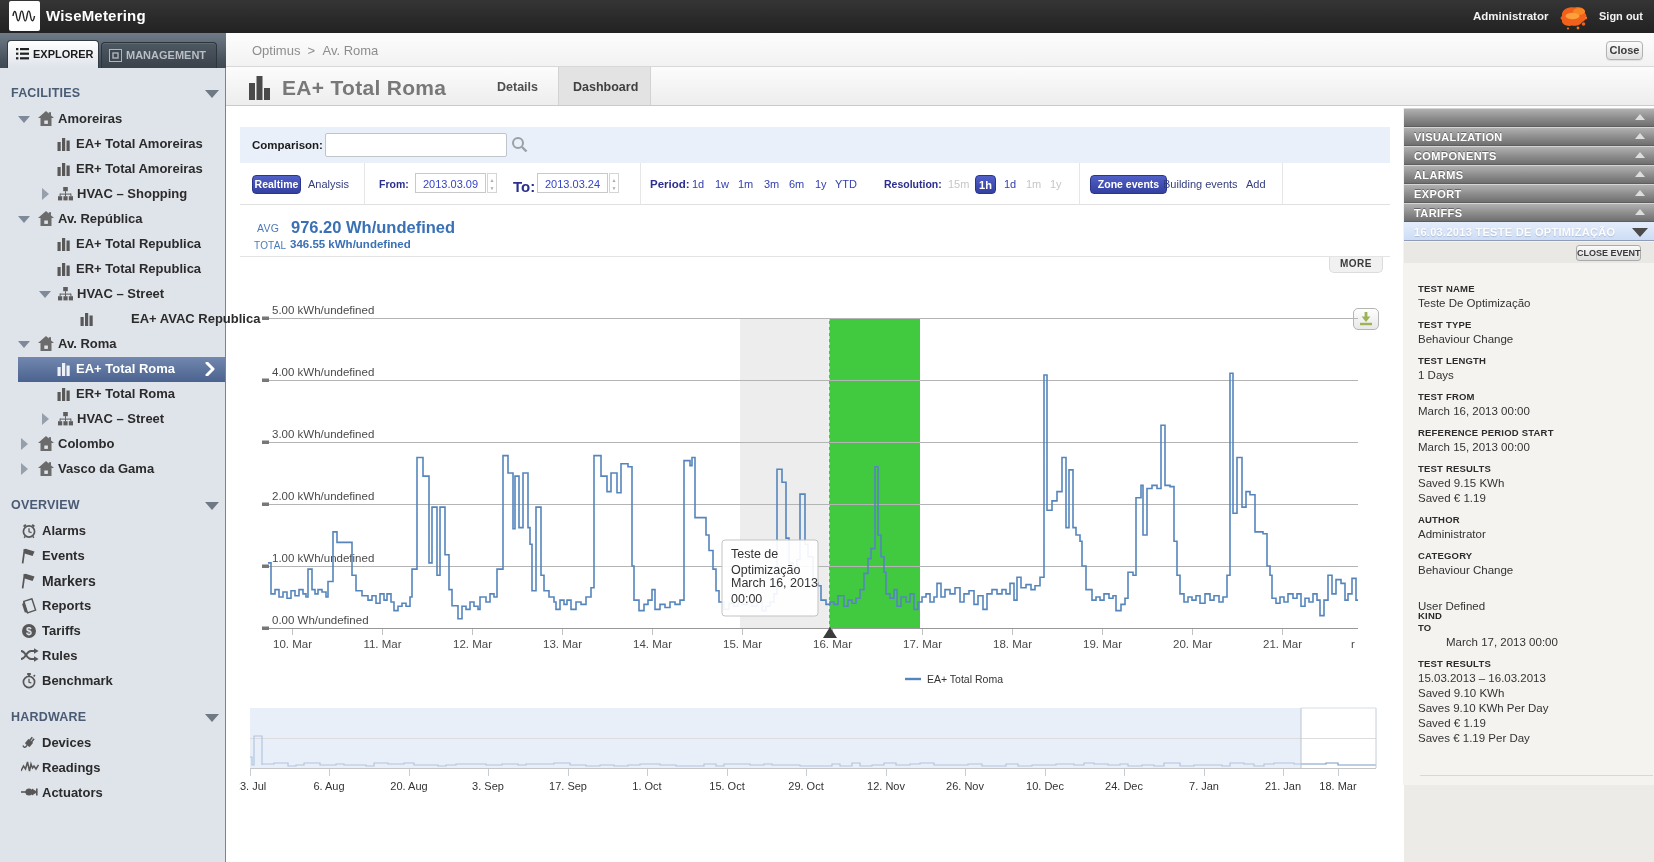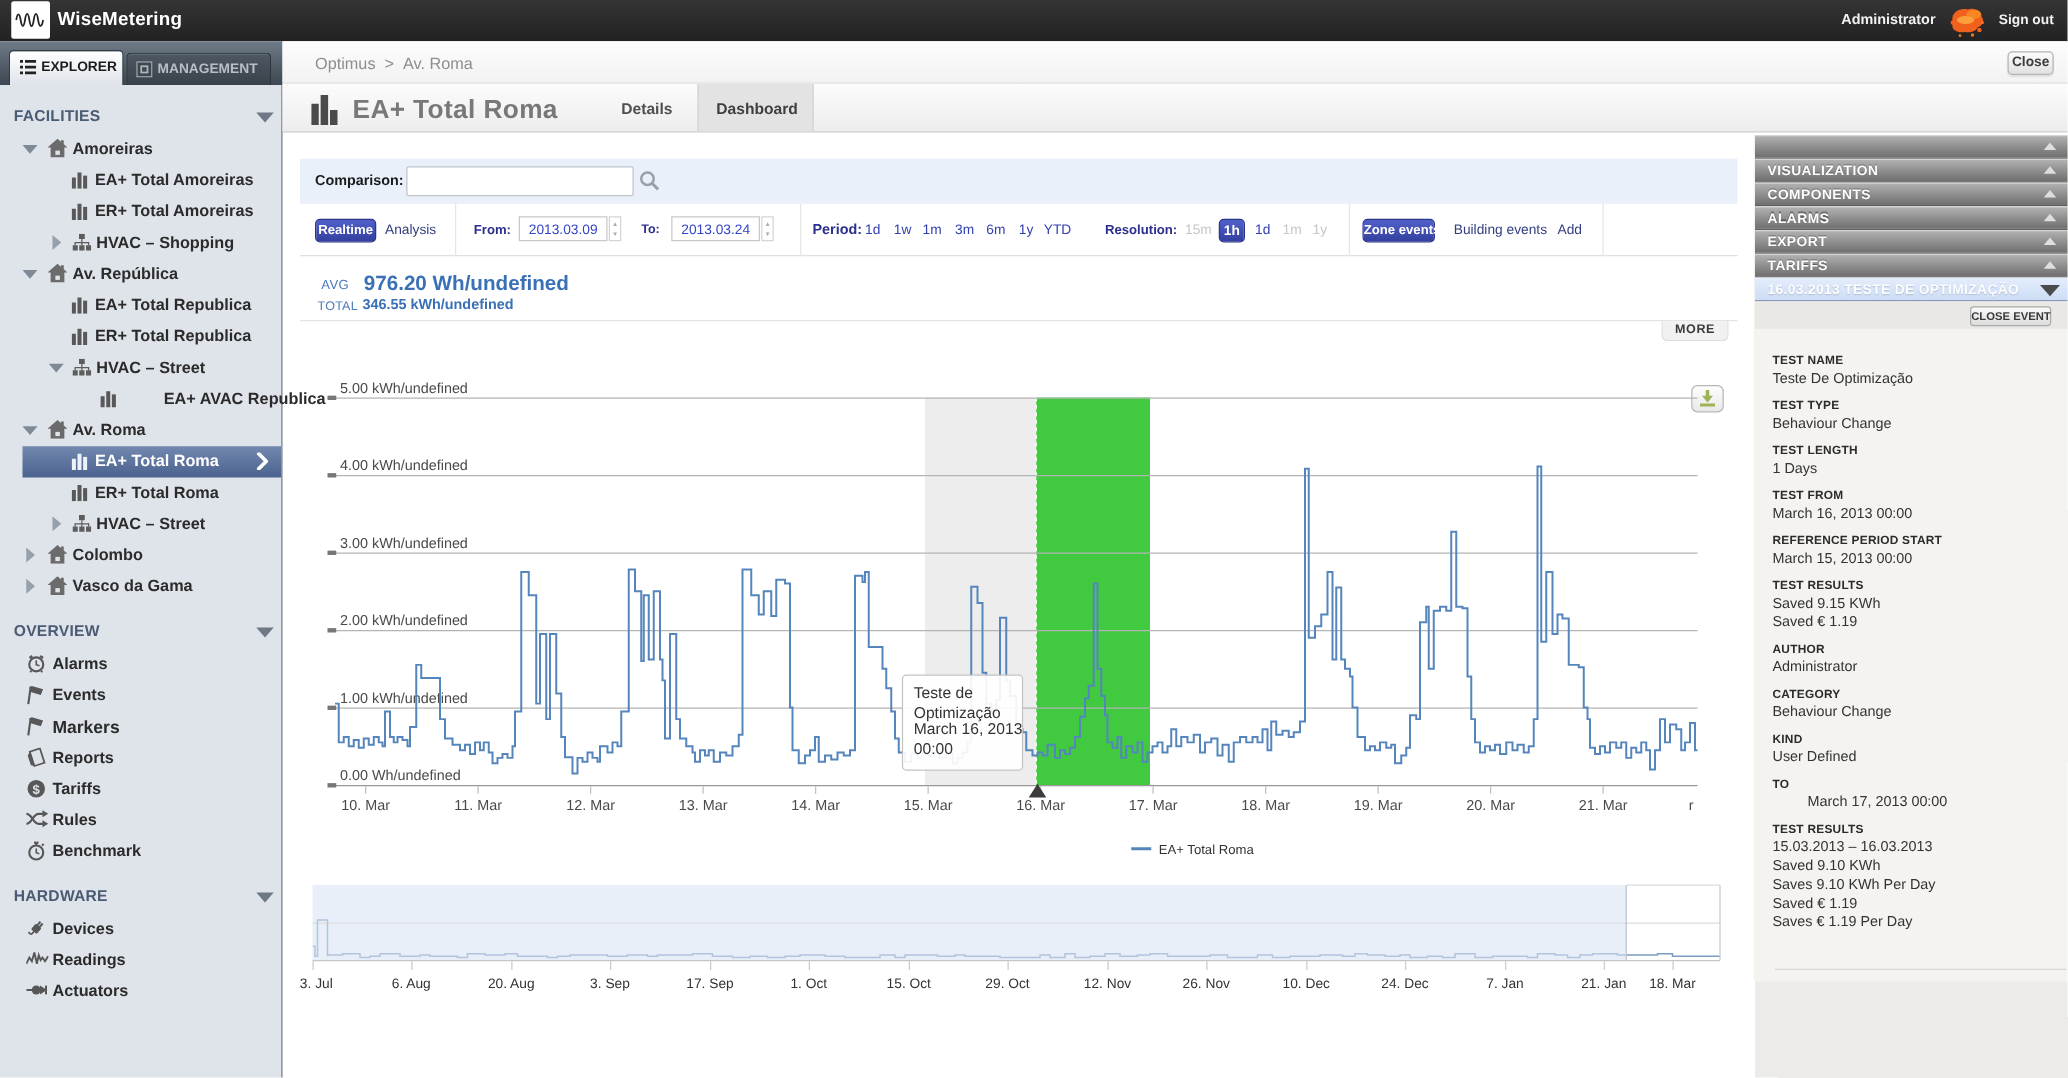--- a/index.html
+++ b/index.html
@@ -308,21 +308,21 @@
 <div class="abs" style="left:1418px;top:405px;font-size:11.5px;color:#333;white-space:nowrap;">March 16, 2013 00:00</div>
 <div class="abs b" style="left:1418px;top:427px;font-size:9.5px;color:#2b2b2b;letter-spacing:0.2px;white-space:nowrap;">REFERENCE PERIOD START</div>
 <div class="abs" style="left:1418px;top:441px;font-size:11.5px;color:#333;white-space:nowrap;">March 15, 2013 00:00</div>
 <div class="abs b" style="left:1418px;top:463px;font-size:9.5px;color:#2b2b2b;letter-spacing:0.2px;white-space:nowrap;">TEST RESULTS</div>
 <div class="abs" style="left:1418px;top:477px;font-size:11.5px;color:#333;white-space:nowrap;">Saved 9.15 KWh</div>
 <div class="abs" style="left:1418px;top:492px;font-size:11.5px;color:#333;white-space:nowrap;">Saved € 1.19</div>
 <div class="abs b" style="left:1418px;top:514px;font-size:9.5px;color:#2b2b2b;letter-spacing:0.2px;white-space:nowrap;">AUTHOR</div>
 <div class="abs" style="left:1418px;top:528px;font-size:11.5px;color:#333;white-space:nowrap;">Administrator</div>
 <div class="abs b" style="left:1418px;top:550px;font-size:9.5px;color:#2b2b2b;letter-spacing:0.2px;white-space:nowrap;">CATEGORY</div>
 <div class="abs" style="left:1418px;top:564px;font-size:11.5px;color:#333;white-space:nowrap;">Behaviour Change</div>
-<div class="abs b" style="left:1418px;top:586px;font-size:9.5px;color:#2b2b2b;letter-spacing:0.2px;white-space:nowrap;">KIND</div>
+<div class="abs b" style="left:1418px;top:610px;font-size:9.5px;color:#2b2b2b;letter-spacing:0.2px;white-space:nowrap;">KIND</div>
 <div class="abs" style="left:1418px;top:600px;font-size:11.5px;color:#333;white-space:nowrap;">User Defined</div>
 <div class="abs b" style="left:1418px;top:622px;font-size:9.5px;color:#2b2b2b;letter-spacing:0.2px;white-space:nowrap;">TO</div>
 <div class="abs" style="left:1418px;top:636px;font-size:11.5px;color:#333;white-space:nowrap;margin-left:28px;">March 17, 2013 00:00</div>
 <div class="abs b" style="left:1418px;top:658px;font-size:9.5px;color:#2b2b2b;letter-spacing:0.2px;white-space:nowrap;">TEST RESULTS</div>
 <div class="abs" style="left:1418px;top:672px;font-size:11.5px;color:#333;white-space:nowrap;">15.03.2013 – 16.03.2013</div>
 <div class="abs" style="left:1418px;top:687px;font-size:11.5px;color:#333;white-space:nowrap;">Saved 9.10 KWh</div>
 <div class="abs" style="left:1418px;top:702px;font-size:11.5px;color:#333;white-space:nowrap;">Saves 9.10 KWh Per Day</div>
 <div class="abs" style="left:1418px;top:717px;font-size:11.5px;color:#333;white-space:nowrap;">Saved € 1.19</div>
 <div class="abs" style="left:1418px;top:732px;font-size:11.5px;color:#333;white-space:nowrap;">Saves € 1.19 Per Day</div>
 <div class="abs" style="left:1420px;top:775px;width:233px;height:1px;background:#d9d8d5;"></div>
@@ -338,39 +338,39 @@
 <div class="abs" style="left:364px;top:163px;width:1px;height:42px;background:#e6e6e6;"></div>
 <div class="abs" style="left:640px;top:163px;width:1px;height:42px;background:#e6e6e6;"></div>
 <div class="abs" style="left:1079px;top:163px;width:1px;height:42px;background:#e6e6e6;"></div>
 <div class="abs" style="left:1282px;top:163px;width:1px;height:42px;background:#e6e6e6;"></div>
 <div class="abs b" style="left:252px;top:175px;width:49px;height:19px;background:linear-gradient(#5160c8,#33409f);border:1px solid #2a358c;border-radius:4px;font-size:10.5px;color:#fff;text-align:center;line-height:17px;white-space:nowrap;">Realtime</div>
 <div class="abs" style="left:308px;top:178px;font-size:11px;color:#333e7e;">Analysis</div>
 <div class="abs b" style="left:379px;top:178px;font-size:10.5px;color:#2b2f8e;">From:</div>
 <div class="abs" style="left:415px;top:173px;width:71px;height:20px;background:#fff;border:1px solid #c9c9c9;"></div>
 <div class="abs" style="left:423px;top:178px;font-size:11px;color:#3544c8;">2013.03.09</div>
 <div class="abs" style="left:487px;top:173px;width:10px;height:20px;background:#fff;border:1px solid #d5d5d5;font-size:5px;color:#aaa;text-align:center;line-height:8px;padding-top:2px;">▲<br>▼</div>
-<div class="abs b" style="left:513px;top:178px;font-size:10px;color:#2b2f8e;">To:</div>
+<div class="abs b" style="left:513px;top:178px;font-size:15px;color:#2b2f8e;">To:</div>
 <div class="abs" style="left:537px;top:173px;width:71px;height:20px;background:#fff;border:1px solid #c9c9c9;"></div>
 <div class="abs" style="left:545px;top:178px;font-size:11px;color:#3544c8;">2013.03.24</div>
 <div class="abs" style="left:609px;top:173px;width:10px;height:20px;background:#fff;border:1px solid #d5d5d5;font-size:5px;color:#aaa;text-align:center;line-height:8px;padding-top:2px;">▲<br>▼</div>
 <div class="abs b" style="left:650px;top:178px;font-size:11.5px;color:#2b2f8e;">Period:</div>
 <div class="abs" style="left:692px;top:178px;font-size:11px;color:#3340b0;">1d</div>
 <div class="abs" style="left:715px;top:178px;font-size:11px;color:#3340b0;">1w</div>
 <div class="abs" style="left:738px;top:178px;font-size:11px;color:#3340b0;">1m</div>
 <div class="abs" style="left:764px;top:178px;font-size:11px;color:#3340b0;">3m</div>
 <div class="abs" style="left:789px;top:178px;font-size:11px;color:#3340b0;">6m</div>
 <div class="abs" style="left:815px;top:178px;font-size:11px;color:#3340b0;">1y</div>
 <div class="abs" style="left:835px;top:178px;font-size:11px;color:#3340b0;">YTD</div>
 <div class="abs b" style="left:884px;top:178px;font-size:10.5px;color:#2b2f8e;">Resolution:</div>
 <div class="abs" style="left:948px;top:178px;font-size:11px;color:#c6c6c6;">15m</div>
 <div class="abs b" style="left:975px;top:175px;width:21px;height:19px;background:linear-gradient(#5160c8,#33409f);border:1px solid #2a358c;border-radius:4px;font-size:11px;color:#fff;text-align:center;line-height:18px;">1h</div>
 <div class="abs" style="left:1004px;top:178px;font-size:11px;color:#3340b0;">1d</div>
 <div class="abs" style="left:1026px;top:178px;font-size:11px;color:#c6c6c6;">1m</div>
 <div class="abs" style="left:1050px;top:178px;font-size:11px;color:#c6c6c6;">1y</div>
-<div class="abs b" style="left:1090px;top:175px;width:58px;height:19px;background:linear-gradient(#5160c8,#33409f);border:1px solid #2a358c;border-radius:4px;font-size:10.5px;color:#fff;text-align:center;line-height:17px;white-space:nowrap;">Zone events</div>
+<div class="abs b" style="left:1090px;top:175px;width:77px;height:19px;background:linear-gradient(#5160c8,#33409f);border:1px solid #2a358c;border-radius:4px;font-size:10.5px;color:#fff;text-align:center;line-height:17px;white-space:nowrap;">Zone events</div>
 <div class="abs" style="left:1163px;top:178px;font-size:11px;color:#333e7e;">Building events</div>
 <div class="abs" style="left:1246px;top:178px;font-size:11px;color:#333e7e;">Add</div>
 <div class="abs" style="left:257px;top:222px;font-size:10.5px;color:#4a7ab8;letter-spacing:0.3px;">AVG</div>
 <div class="abs b" style="left:291px;top:218px;font-size:16.5px;color:#3a70b5;">976.20 Wh/undefined</div>
 <div class="abs" style="left:254px;top:240px;font-size:10px;color:#4a7ab8;letter-spacing:0.2px;">TOTAL</div>
 <div class="abs b" style="left:290px;top:238px;font-size:11.5px;color:#3a70b5;">346.55 kWh/undefined</div>
 <div class="abs" style="left:240px;top:256px;width:1150px;height:1px;background:#e4e4e4;"></div>
 <div class="abs b" style="left:1329px;top:257px;width:54px;height:16px;background:#f1f1f1;border:1px solid #dcdcdc;border-top:none;border-radius:0 0 5px 5px;font-size:10px;color:#3a3a3a;text-align:center;line-height:14px;letter-spacing:0.5px;">MORE</div>
 <div class="abs" style="left:1353px;top:308px;width:26px;height:22px;background:linear-gradient(#fefefe,#e8e8e8);border:1px solid #b5b5b5;border-radius:5px;"></div>
 <svg class="abs" style="left:1358px;top:312px" width="16" height="14" viewBox="0 0 16 14">

